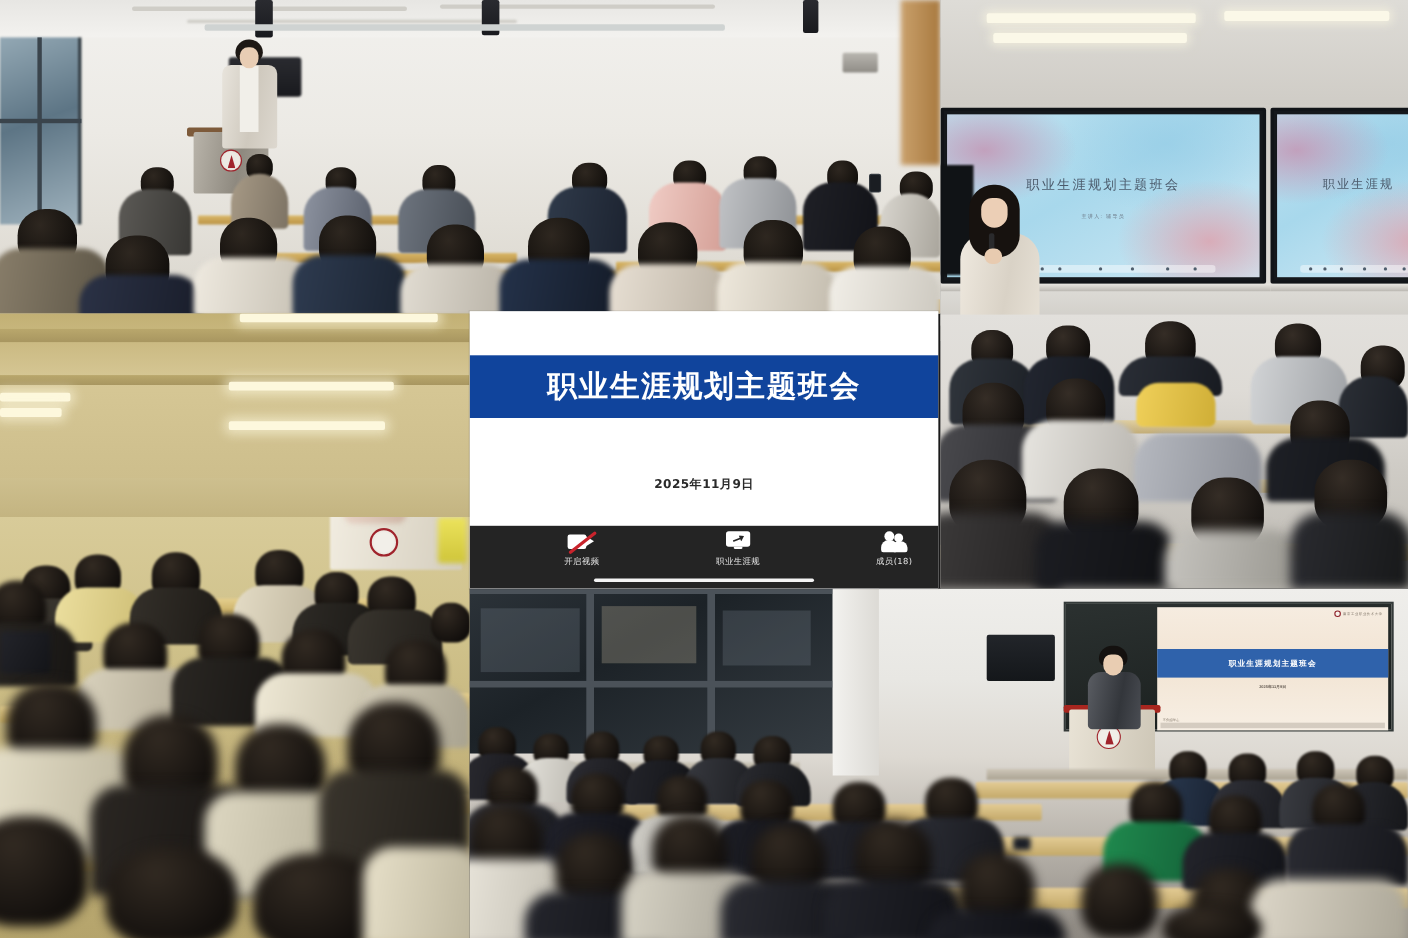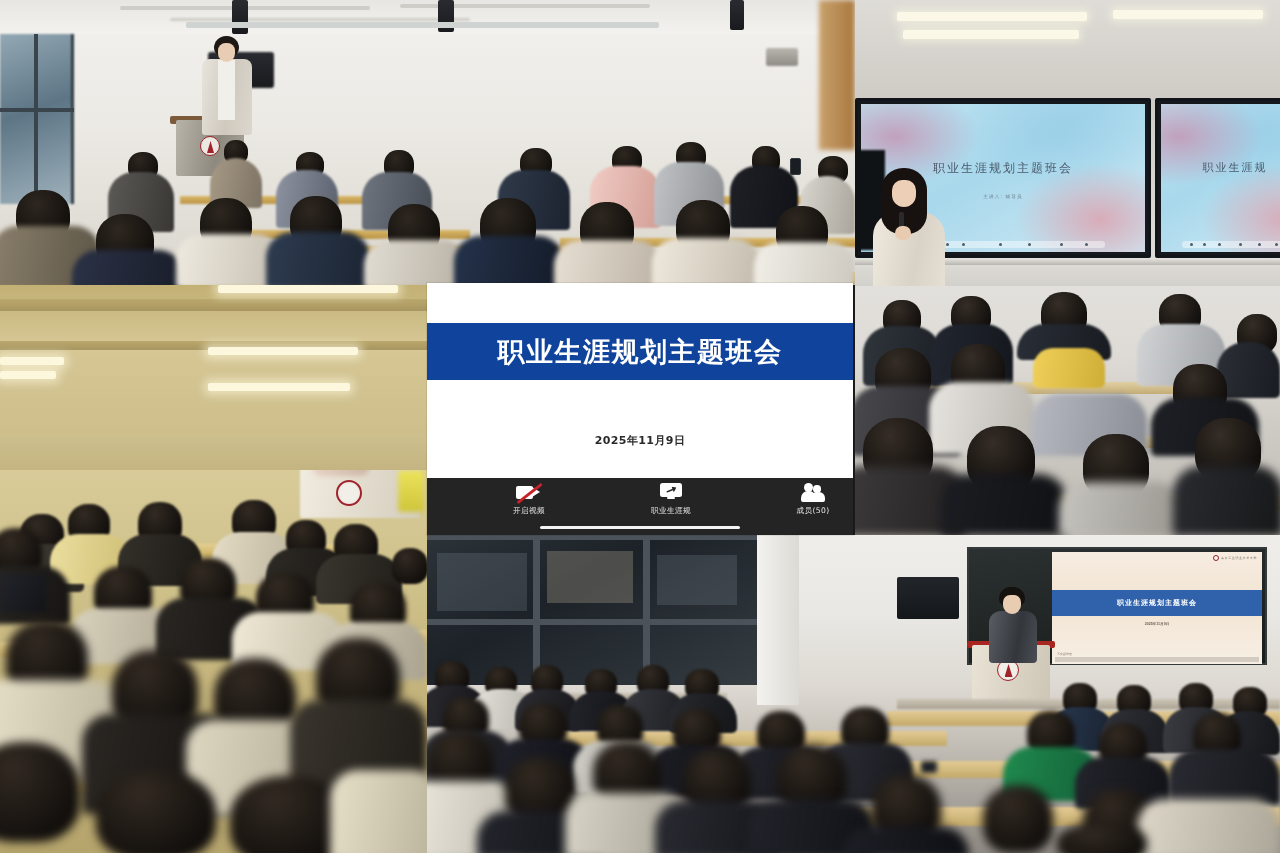--- a/index.html
+++ b/index.html
@@ -1005,21 +1005,21 @@
 
         <div class="mItem">
           <div class="mIcon">
             <div class="icoPeople">
               <div class="hS"></div>
               <div class="bS"></div>
               <div class="hB"></div>
               <div class="bB"></div>
             </div>
           </div>
-          <div class="mLabel">成员(50)</div>
+          <div class="mLabel">成员(18)</div>
         </div>
 
       </div>
       <div class="mHome"></div>
     </div>
   </div>
 
 </div>
 
 </body></html>

